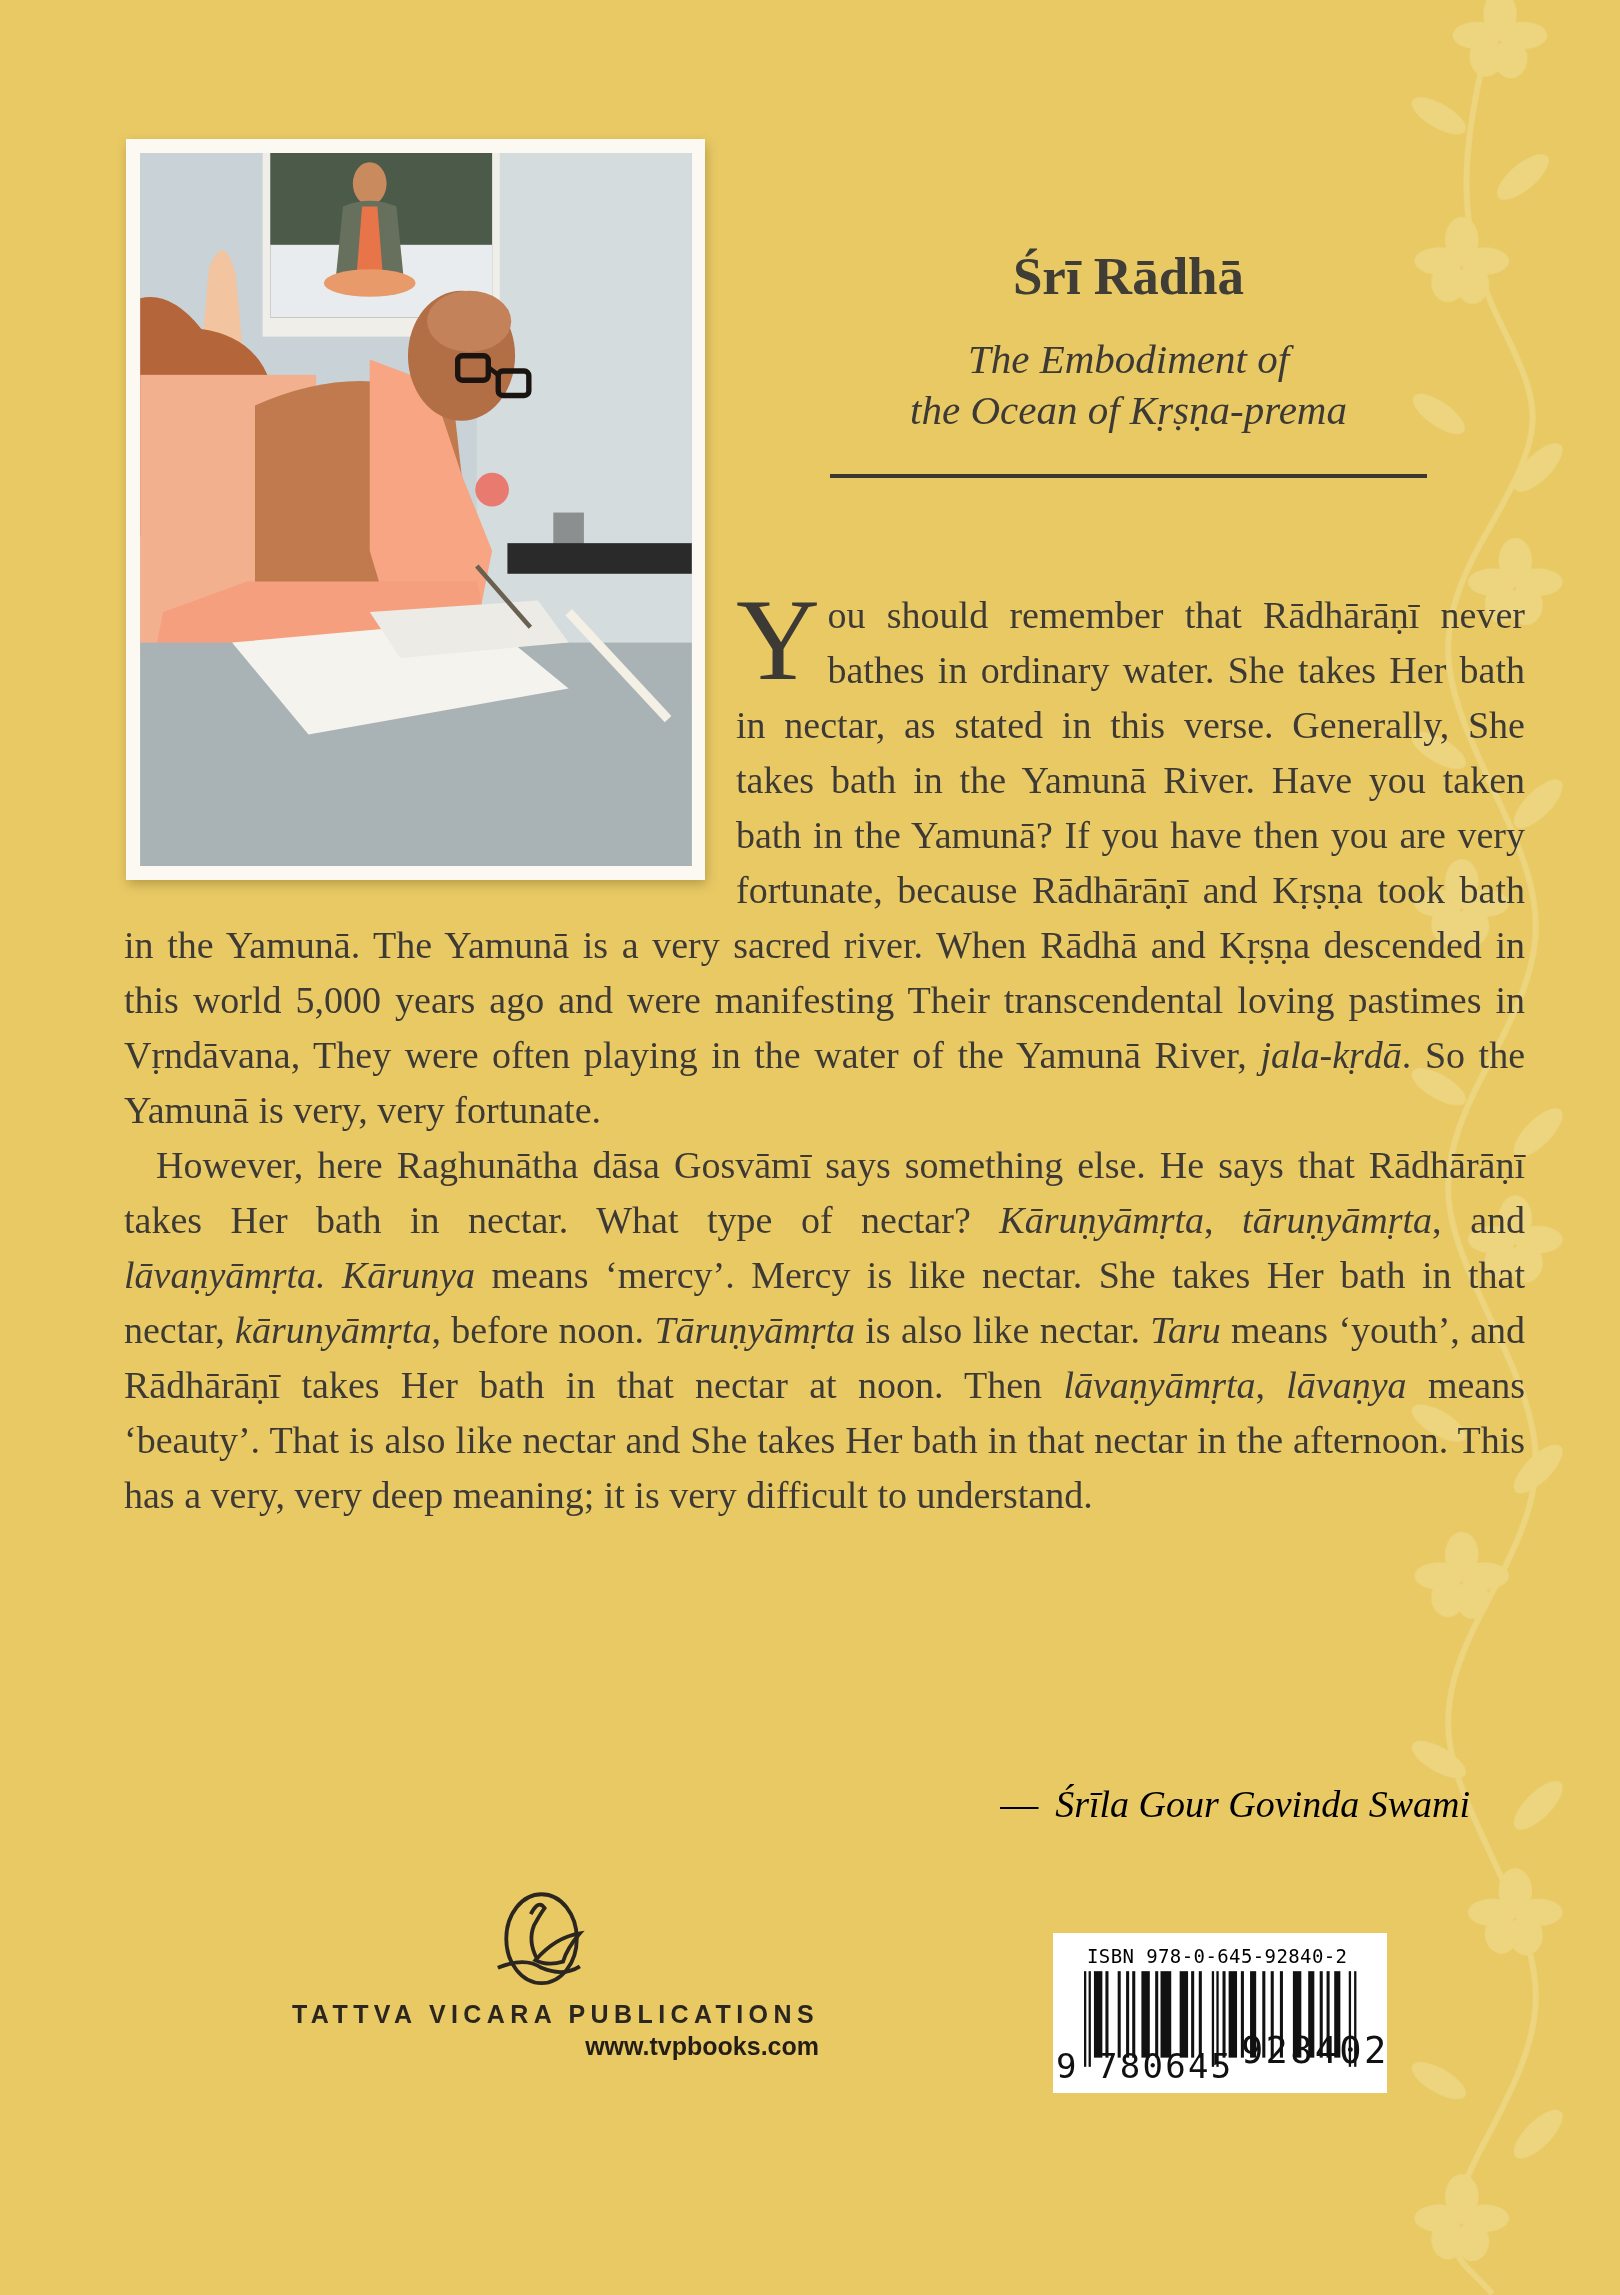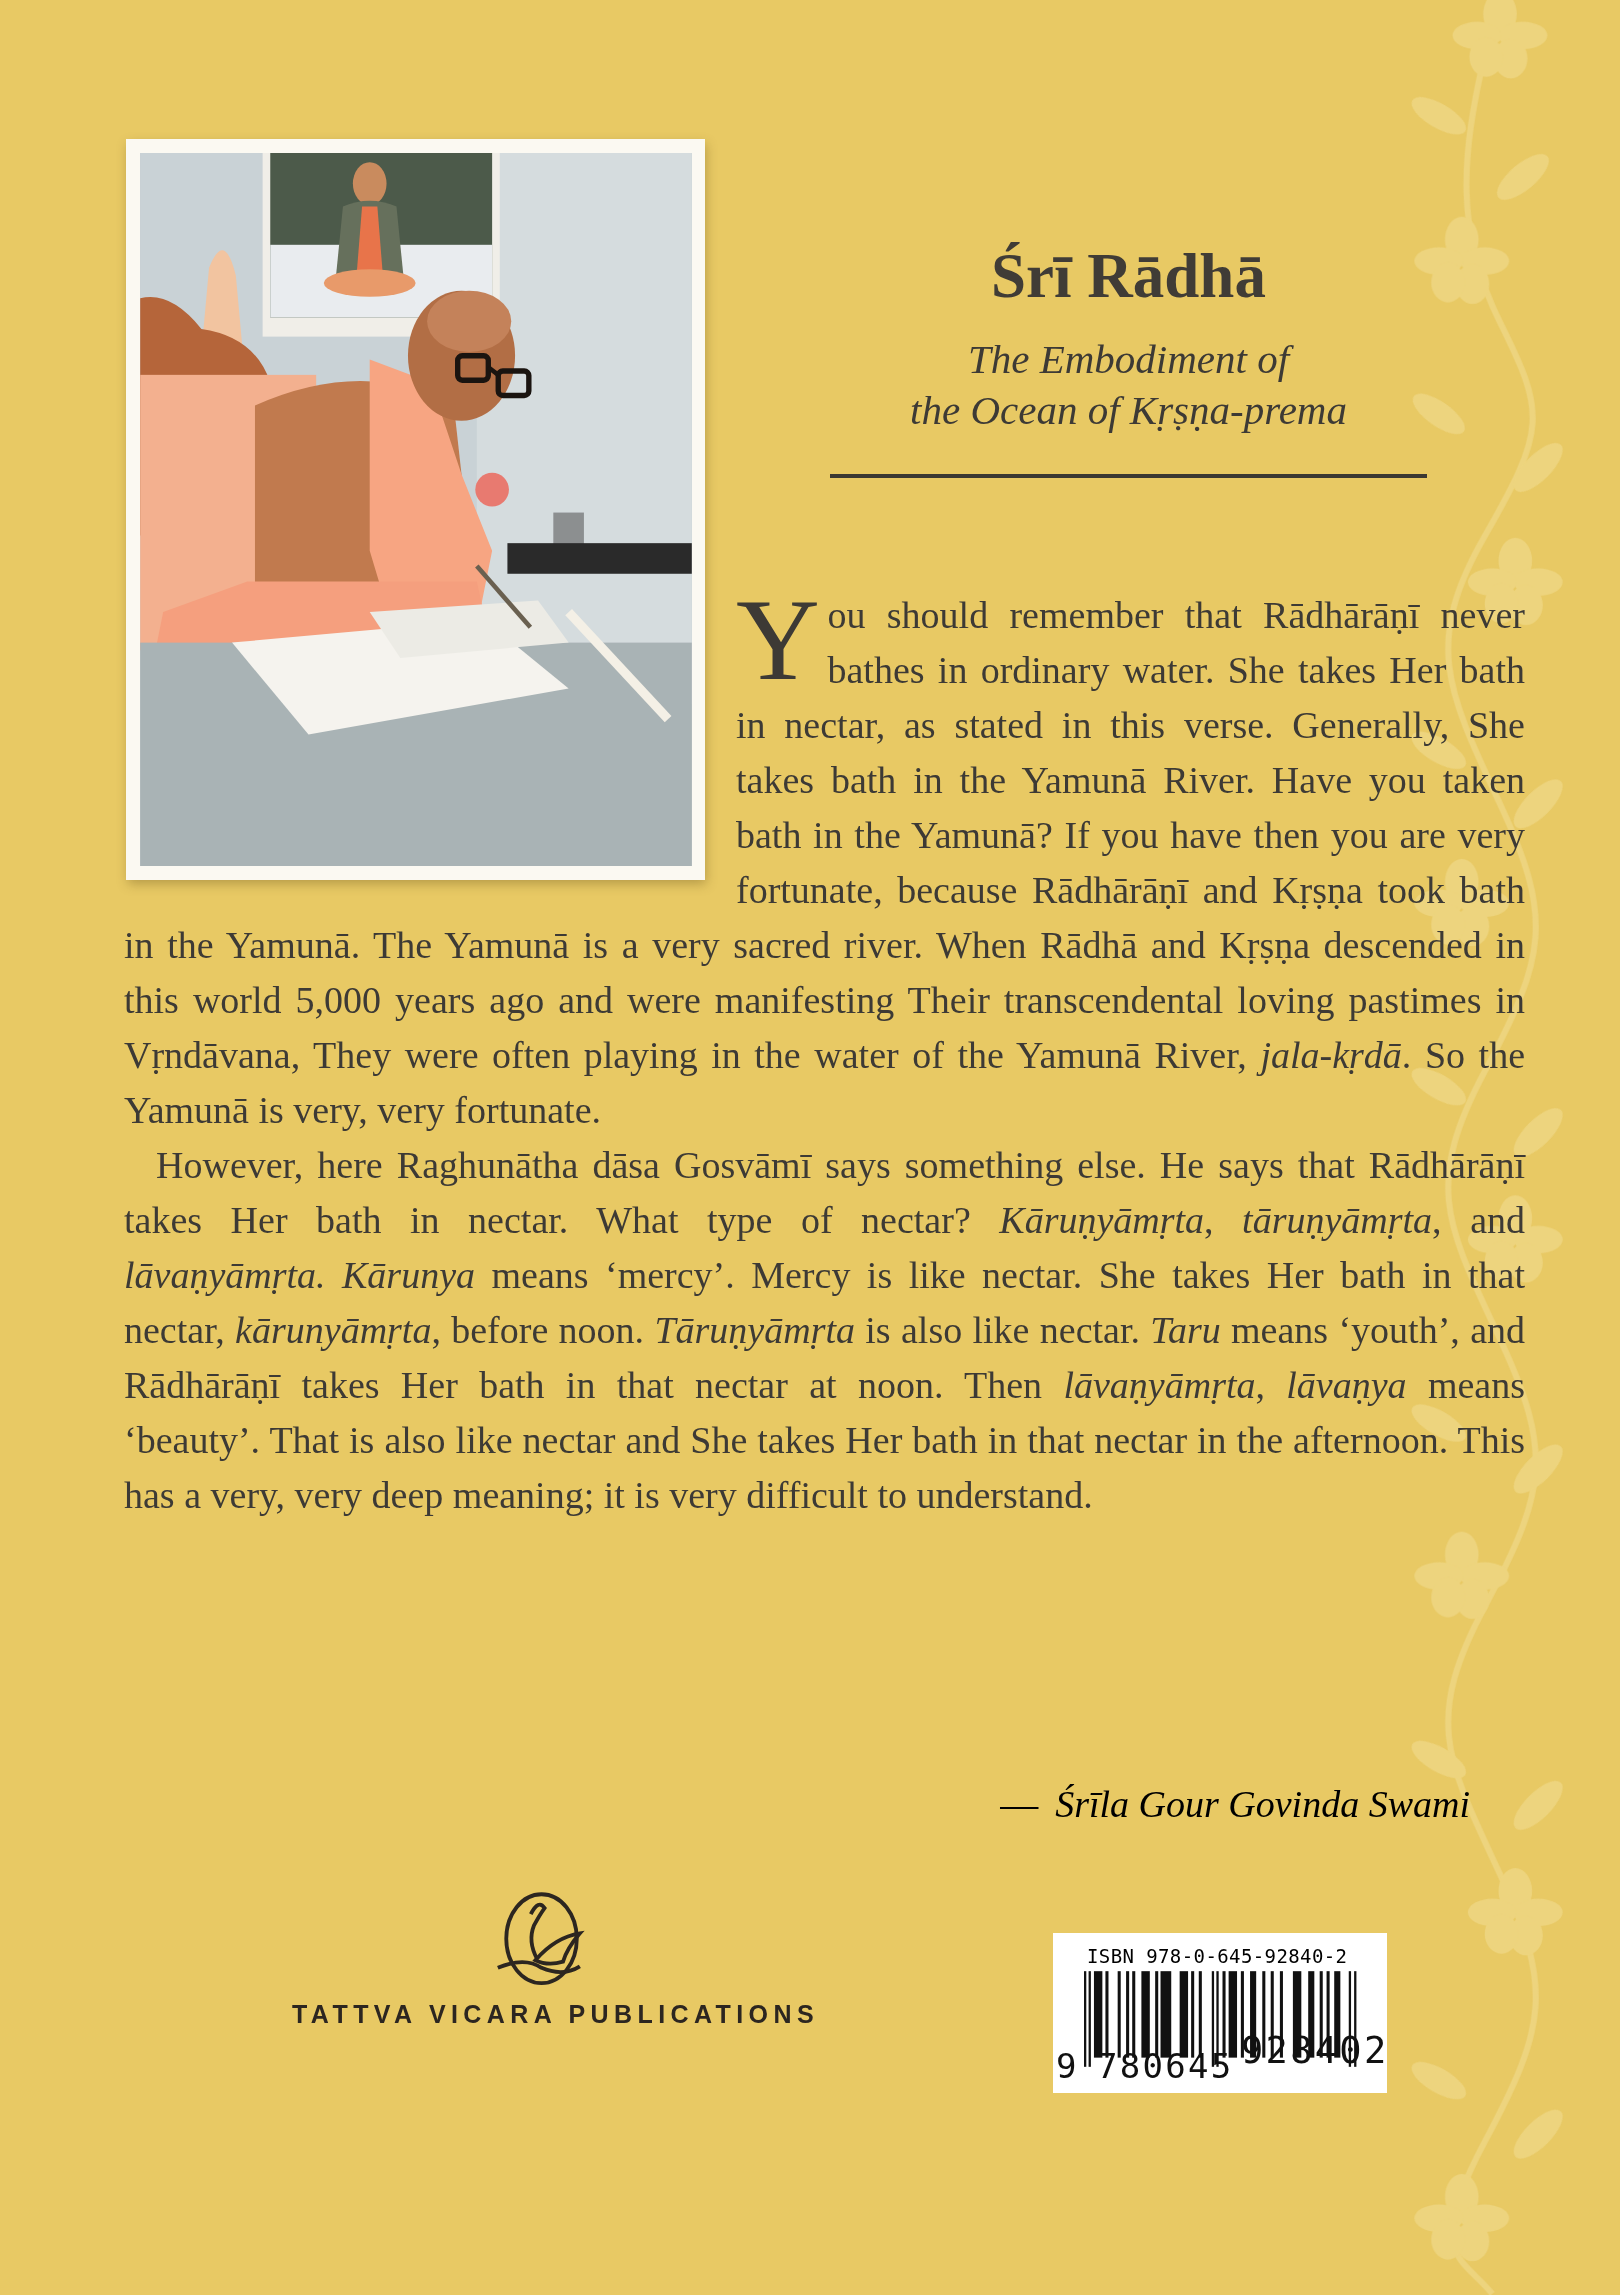--- a/index.html
+++ b/index.html
@@ -14,21 +14,21 @@
     position: absolute; left: 126px; top: 139px; width: 579px; height: 741px;
     background: #fbf9f2; box-shadow: 2.3px 4.6px 10.7px rgba(90,70,20,0.35);
   }
   .photo {
     position: absolute; left: 13.8px; top: 13.8px; width: 552px; height: 713px;
     overflow: hidden; background: #c9cfd2;
   }
   .title-block { position: absolute; left: 830px; top: 230px; width: 597px; text-align: center; }
   .title {
     font-family: "Liberation Serif", "DejaVu Serif", serif;
-    font-size: 63px; line-height: 92px; font-weight: bold; color: #403c36;
+    font-size: 53px; line-height: 92px; font-weight: bold; color: #403c36;
   }
   .subtitle {
     font-family: "Liberation Serif", serif; font-style: italic;
     font-size: 41px; line-height: 51px; color: #3d3a35; margin-top: 12px;
   }
   .title-rule { position: absolute; left: 830px; top: 474px; width: 597px; height: 3.8px; background: #3b3832; }
   .body-text {
     position: absolute; left: 124px; top: 588px; width: 1401px;
     font-family: "Liberation Serif", serif; font-size: 38px; line-height: 55px;
     color: #3d3a35; text-align: justify;
@@ -226,20 +226,21 @@
 </div>
 
 <div class="publisher">
   <svg class="pub-logo" viewBox="0 0 120 130" xmlns="http://www.w3.org/2000/svg">
     <ellipse cx="62" cy="62" rx="46" ry="58" fill="none" stroke="#2c2620" stroke-width="5"></ellipse>
     <path d="M48 30 Q58 10 66 22 Q60 30 52 45 Q44 65 56 88" fill="none" stroke="#2c2620" stroke-width="5"></path>
     <path d="M54 90 Q80 60 112 55 Q95 75 90 92 Q70 98 54 90 Z" fill="none" stroke="#2c2620" stroke-width="5"></path>
     <path d="M5 100 Q40 85 62 100 Q90 112 112 98" fill="none" stroke="#2c2620" stroke-width="5"></path>
   </svg>
   <div class="pub-name">TATTVA VICARA PUBLICATIONS</div>
+  <div class="pub-url">www.tvpbooks.com</div>
 </div>
 
 <div class="barcode-box">
   <div class="isbn-top">ISBN 978-0-645-92840-2</div>
   <svg class="bars" width="277" height="96" viewBox="0 0 362 125" xmlns="http://www.w3.org/2000/svg">
     <g fill="#111">
       <rect x="0" y="0" width="3" height="125"></rect>
         <rect x="6" y="0" width="3" height="125"></rect>
       <rect x="13" y="0" width="11" height="113"></rect>
         <rect x="28" y="0" width="4" height="113"></rect>

